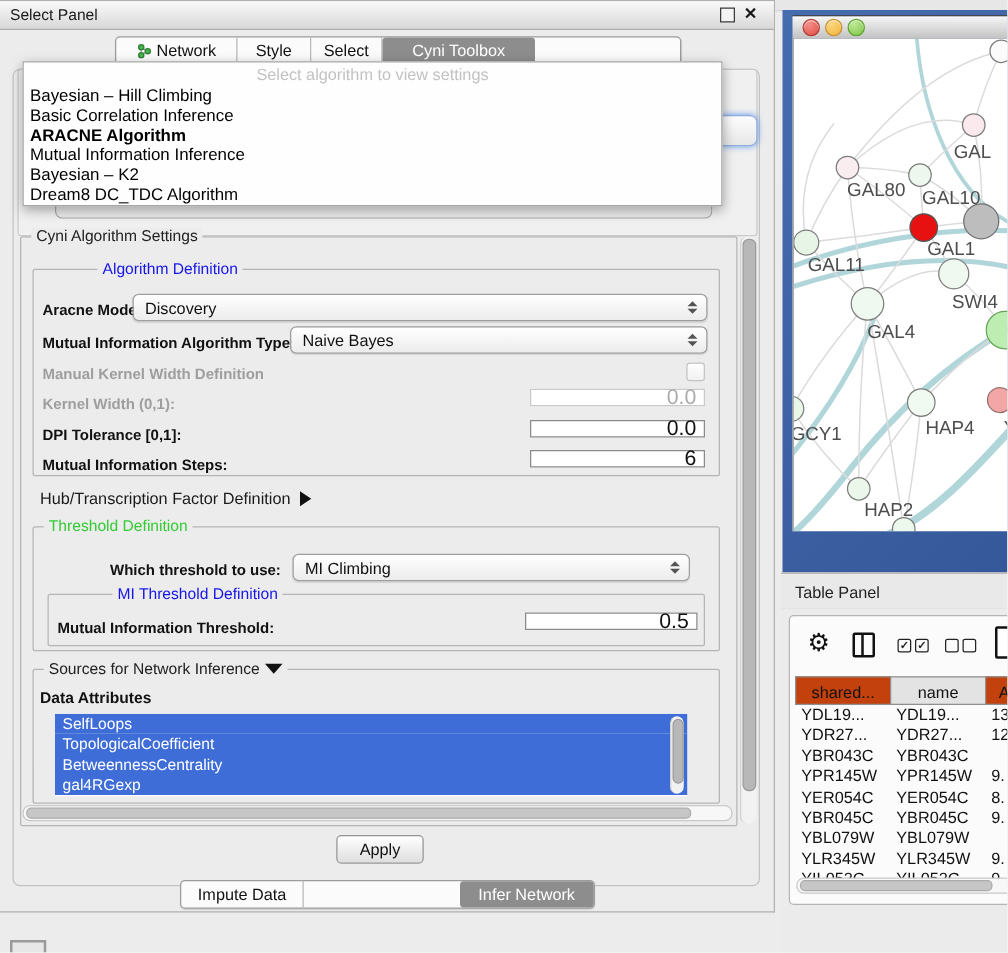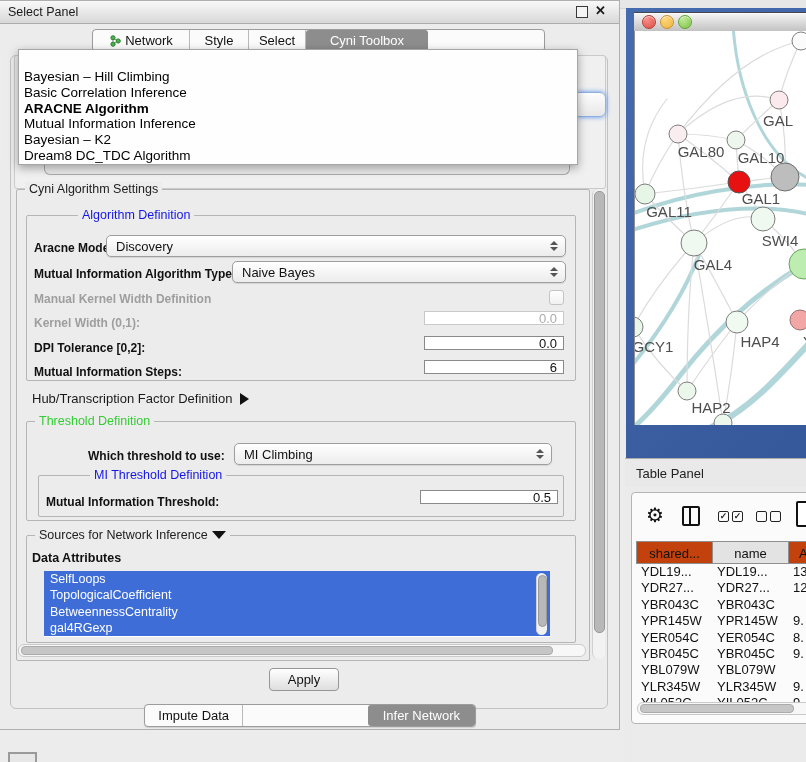--- a/index.html
+++ b/index.html
@@ -47,21 +47,21 @@
 
   .lbl{font-size:12px;font-weight:bold;color:#111;white-space:nowrap;}
   .lbl.dis{color:#9E9E9E;}
   .combo{background:linear-gradient(#FFFFFF,#ECECEC);border:1px solid #9E9E9E;border-radius:5px;
          font-size:13px;color:#111;display:flex;align-items:center;padding:0 20px 0 9px;height:22px;
          box-sizing:border-box;box-shadow:0 1px 1px rgba(0,0,0,.1);}
   .stepper{position:absolute;right:7px;top:50%;transform:translateY(-50%);display:flex;flex-direction:column;gap:2px;}
   .stepper i{display:block;width:0;height:0;border-left:4px solid transparent;border-right:4px solid transparent;}
   .stepper .up{border-bottom:4px solid #555;}
   .stepper .dn{border-top:4px solid #555;}
-  .field{background:#FFF;border:1px solid #8A8A8A;font-size:13px;color:#111;display:flex;align-items:center;
+  .field{background:#FFF;border:1px solid #8A8A8A;font-size:17px;color:#111;display:flex;align-items:center;
          justify-content:flex-end;padding:0 6px;height:14px;box-sizing:border-box;}
   .field.dis{border-color:#C9C9C9;color:#ABABAB;}
   .checkbox{width:13px;height:13px;border:1px solid #C4C4C4;border-radius:3px;background:linear-gradient(#FEFEFE,#F1F1F1);}
 
   .hub-row{font-size:13px;color:#1A1A1A;}
   .tri-right{display:inline-block;margin-left:8px;width:0;height:0;border-top:6px solid transparent;
              border-bottom:6px solid transparent;border-left:9px solid #111;vertical-align:-2px;}
   .tri-down{display:inline-block;margin-left:4px;width:0;height:0;border-left:7px solid transparent;
             border-right:7px solid transparent;border-top:8px solid #111;vertical-align:0px;}
 
@@ -140,20 +140,21 @@
         <span class="seg" style="width: 56px;">Select</span>
         <span class="seg sel" style="width: 122px;">Cyni Toolbox</span>
       </div>
 
     <div class="abs tabpane"></div>
     <div class="abs underlay"></div>
     <div class="abs focus-combo"></div>
     <div class="abs combo-sliver"></div>
 
     <div class="abs dropdown">
+      <div class="abs dd-hint">Select algorithm to view settings</div>
       <div class="abs dd-items" id="dd-items">
           <div class="dd-item">Bayesian – Hill Climbing</div>
           <div class="dd-item">Basic Correlation Inference</div>
           <div class="dd-item sel">ARACNE Algorithm</div>
           <div class="dd-item">Mutual Information Inference</div>
           <div class="dd-item">Bayesian – K2</div>
           <div class="dd-item">Dream8 DC_TDC Algorithm</div>
         </div>
     </div>
 
@@ -177,21 +178,21 @@
       <span>Naive Bayes</span>
       <span class="stepper">
           <i class="up"></i>
           <i class="dn"></i>
         </span>
     </div>
     <span class="abs lbl dis" style="left:34px;top:291px;">Manual Kernel Width Definition</span>
     <span class="abs checkbox" style="left:549px;top:289px;"></span>
     <span class="abs lbl dis" style="left:34px;top:315px;">Kernel Width (0,1):</span>
     <div class="abs field dis" style="left:424px;top:310px;width:140px;">0.0</div>
-    <span class="abs lbl" style="left:34px;top:340px;">DPI Tolerance [0,2]:</span>
+    <span class="abs lbl" style="left:34px;top:340px;">DPI Tolerance [0,1]:</span>
     <div class="abs field" style="left:424px;top:335px;width:140px;">0.0</div>
     <span class="abs lbl" style="left:34px;top:364px;">Mutual Information Steps:</span>
     <div class="abs field" style="left:424px;top:359px;width:140px;">6</div>
 
     <div class="abs hub-row" style="left:32px;top:390px;">
       <span>Hub/Transcription Factor Definition</span><span class="tri-right"></span>
     </div>
 
     <div class="abs groupbox" style="left:26px;top:420px;width:548px;height:98px;">
       <span class="gtitle green">Threshold Definition</span>

